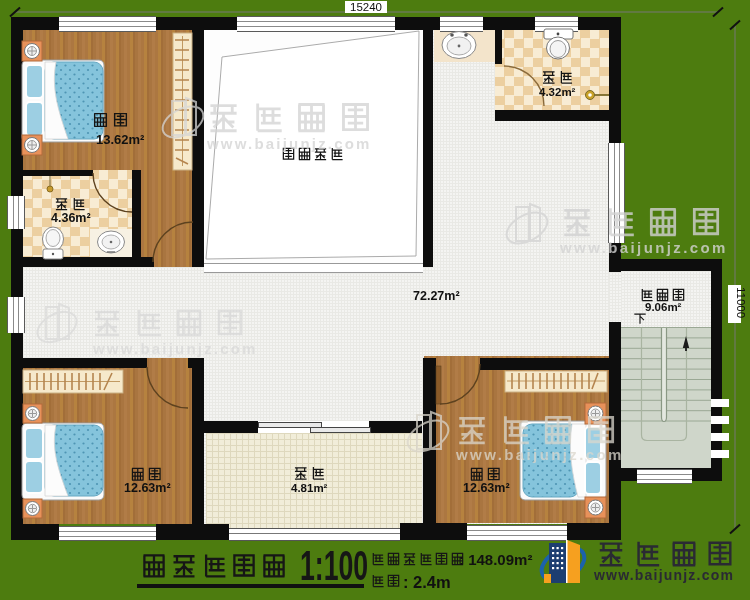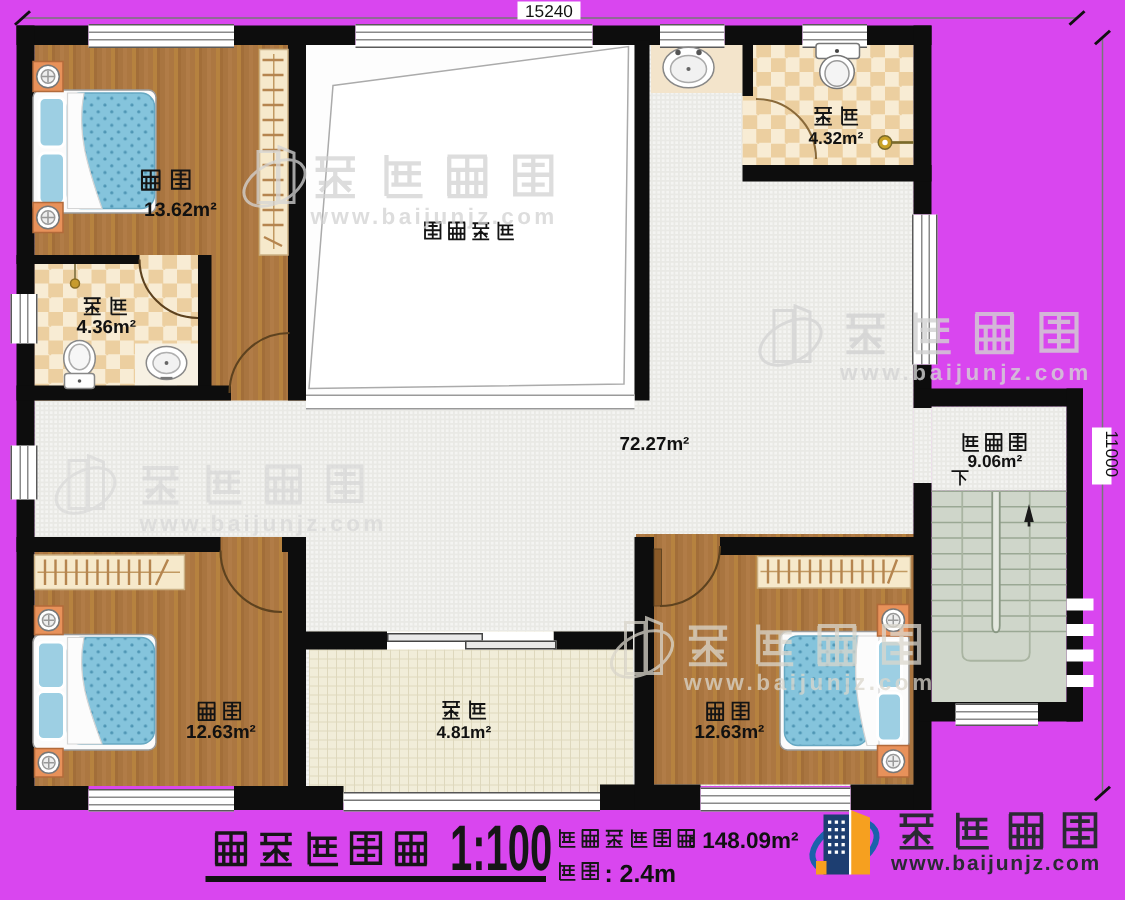--- a/index.html
+++ b/index.html
@@ -1,16 +1,16 @@
 <!DOCTYPE html>
 <html><head>
 <meta charset="utf-8">
 <style>
 html,body{margin:0;padding:0;background:#fff;font-family:"Liberation Sans",sans-serif;}
-#plan{position:relative;width:750px;height:600px;overflow:hidden;background:#d946ef;}
+#plan{position:relative;width:750px;height:600px;overflow:hidden;background:#4d7c0f;}
 .abs{position:absolute;}
 .wall{position:absolute;background:#0d0d0d;}
 .grid{position:absolute;background-color:#f4f4f2;background-image:linear-gradient(#e9e9e5 1px,transparent 1px),linear-gradient(90deg,#e9e9e5 1px,transparent 1px);background-size:3px 3px;}
 .wood{position:absolute;background:repeating-linear-gradient(90deg,#a97540 0 3px,#b17c47 3px 6px,#ac7741 6px 9px,#b6823f 9px 12px,#a26e39 12px 14px);}
 .checker{position:absolute;background:repeating-conic-gradient(#eccfa0 0% 25%,#f8ecd4 0% 50%);background-size:19px 19px;}
 .balcony{position:absolute;background-color:#f1edd9;background-image:linear-gradient(#ded8bd 1px,transparent 1px),linear-gradient(90deg,#ded8bd 1px,transparent 1px);background-size:6px 6px;}
 .winH{position:absolute;background:#fff;border-top:1px solid #5a5a5a;border-bottom:1px solid #5a5a5a;}
 .winH:before{content:"";position:absolute;left:0;right:0;top:50%;margin-top:-3px;height:1px;background:#8a8a8a;}
 .winH:after{content:"";position:absolute;left:0;right:0;top:50%;margin-top:2px;height:1px;background:#8a8a8a;}
 .winV{position:absolute;background:#fff;border-left:1px solid #5a5a5a;border-right:1px solid #5a5a5a;}

